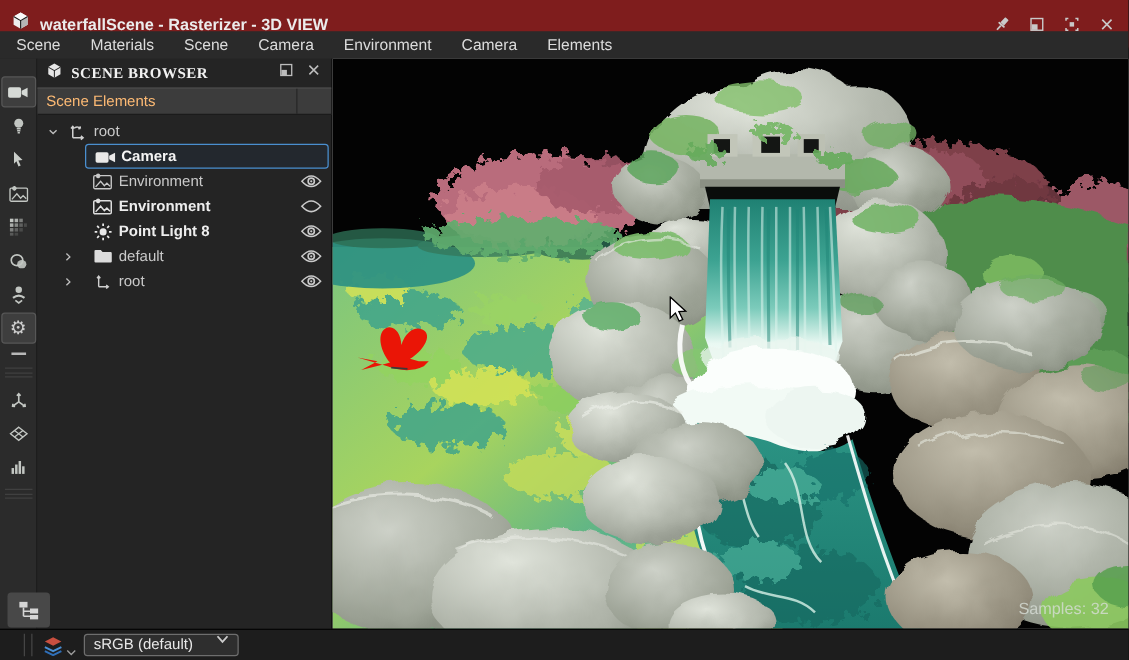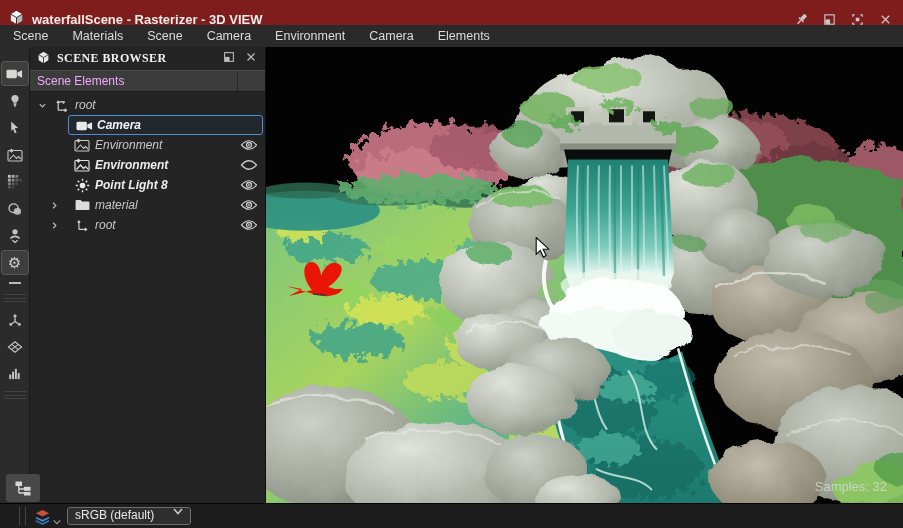--- a/index.html
+++ b/index.html
@@ -42,26 +42,26 @@
     width:236px; flex:none; background:#242424; border-right:1px solid #0d0d0d;
     display:flex; flex-direction:column;
   }
   .panel-header { height:23px; display:flex; align-items:center; gap:7px; padding:0 7px; }
   .panel-title { color:#f2f2f2; font-size:12px; font-weight:bold; letter-spacing:.4px;font-family:Liberation Serif, serif; }
   .ph-btns { margin-left:auto; display:flex; gap:8px; align-items:center; }
   .filter-row {
     height:22px; background:#3c3c3c; border-top:1px solid #4a4a4a; border-bottom:1px solid #1b1b1b;
     display:flex; align-items:center;
   }
-  .filter-cell { flex:1; color:#f0abfc; font-size:12px; padding-left:7px; }
+  .filter-cell { flex:1; color:#fdba74; font-size:12px; padding-left:7px; }
   .filter-div { width:1px; align-self:stretch; background:#262626; }
   .filter-cell2 { width:27px; flex:none; }
   .tree { flex:1; position:relative; padding-top:3px; }
   .trow { position:relative; height:20px; font-size:12px; color:#c9c9c9; }
-  .trow .lbl { position:absolute; top:3px; white-space:nowrap;font-style:italic; }
+  .trow .lbl { position:absolute; top:3px; white-space:nowrap; }
   .trow .ticon { position:absolute; top:2px; width:18px; height:16px; display:flex; align-items:center; justify-content:center; }
   .trow .chev { position:absolute; top:2px; width:16px; height:16px; display:flex; align-items:center; justify-content:center; }
   .trow.bold .lbl { font-weight:bold; color:#ededed; }
   .eye { position:absolute; right:7px; top:3px; width:18px; height:14px; display:flex; align-items:center; justify-content:center; }
   .selbox {
     position:absolute; left:38px; right:2px; top:0; bottom:0;
     border:1px solid #4a8fd0; border-radius:3px; background:#23282e;
   }
   .selbox .ticon { left:6px; }
   .selbox .lbl { left:28px; top:2px; font-weight:bold; color:#f5f5f5; }
@@ -354,21 +354,21 @@
           <span class="chev" style="left:16px">
             <svg width="11" height="11" viewBox="0 0 16 16" fill="none" stroke="#bdbdbd" stroke-width="1.6">
                 <path d="M6 4 L10 8 L6 12"></path>
               </svg>
           </span>
           <span class="ticon" style="left:43px">
             <svg width="15" height="12" viewBox="0 0 16 13">
                 <path d="M0.5 2 Q0.5 1 1.5 1 H6 L7.5 2.8 H14.5 Q15.5 2.8 15.5 3.8 V11 Q15.5 12 14.5 12 H1.5 Q0.5 12 0.5 11 Z" fill="#dcdcdc"></path>
               </svg>
           </span>
-          <span class="lbl" style="left:65px">material</span>
+          <span class="lbl" style="left:65px">default</span>
           <span class="eye">
             <svg width="18" height="12" viewBox="0 0 18 12">
                 <path d="M1.5 6 Q9 -2.5 16.5 6 Q9 14.5 1.5 6 Z" fill="none" stroke="#c9c9c9" stroke-width="1.2"></path>
                 <circle cx="9" cy="6" r="2.5" fill="none" stroke="#c9c9c9" stroke-width="1.3"></circle>
                 <circle cx="9" cy="6" r="0.9" fill="#c9c9c9"></circle>
               </svg>
           </span>
         </div>
 
         <div class="trow">

